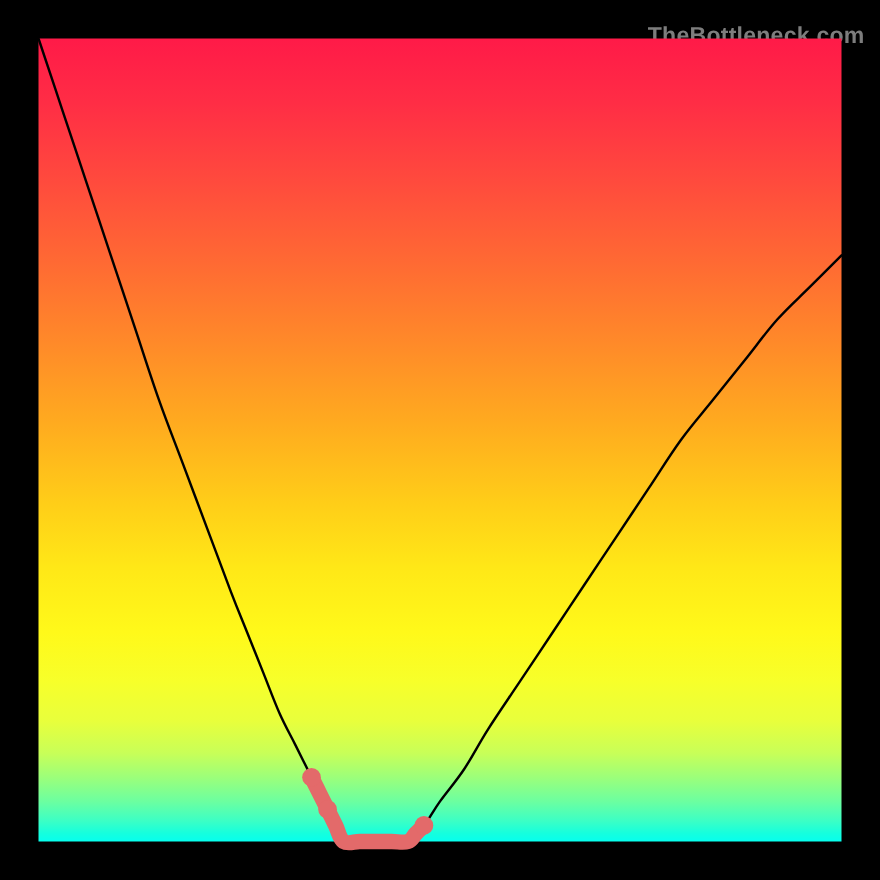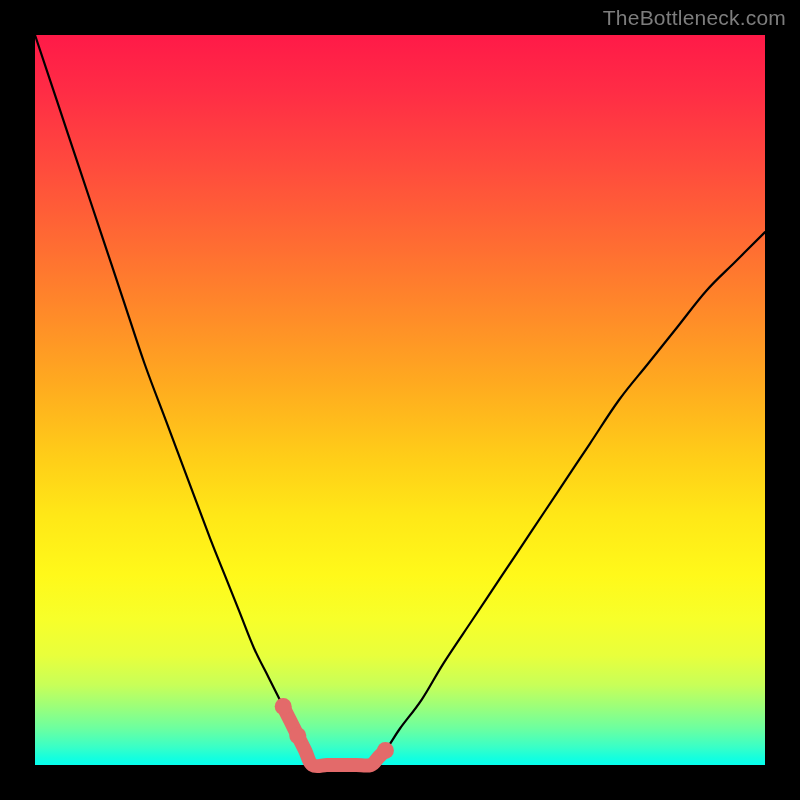--- a/index.html
+++ b/index.html
@@ -40,25 +40,25 @@
       #c8ff58 89%,
       #9cff7a 92%,
       #6cffa0 95%,
       #3affc6 97.5%,
       #15ffde 99%,
       #06ffee 100%
     );
   }
   .watermark {
     position: absolute;
-    top: 6px;
+    top: 21px;
     right: 14px;
     color: #7d7d7d;
     font-size: 21px;
-    font-weight: 400;
+    font-weight: 700;
     letter-spacing: 0.2px;
     user-select: none;
   }
   svg.curves {
     position: absolute;
     left: 0;
     top: 0;
     width: 730px;
     height: 730px;
     overflow: visible;

